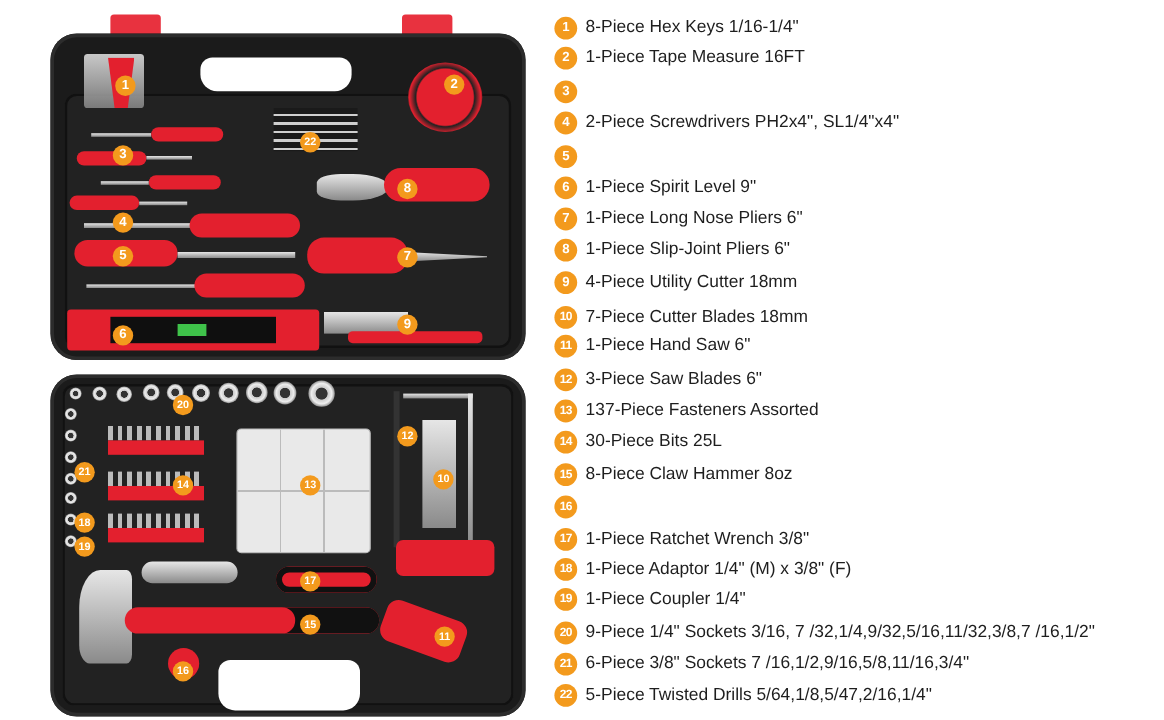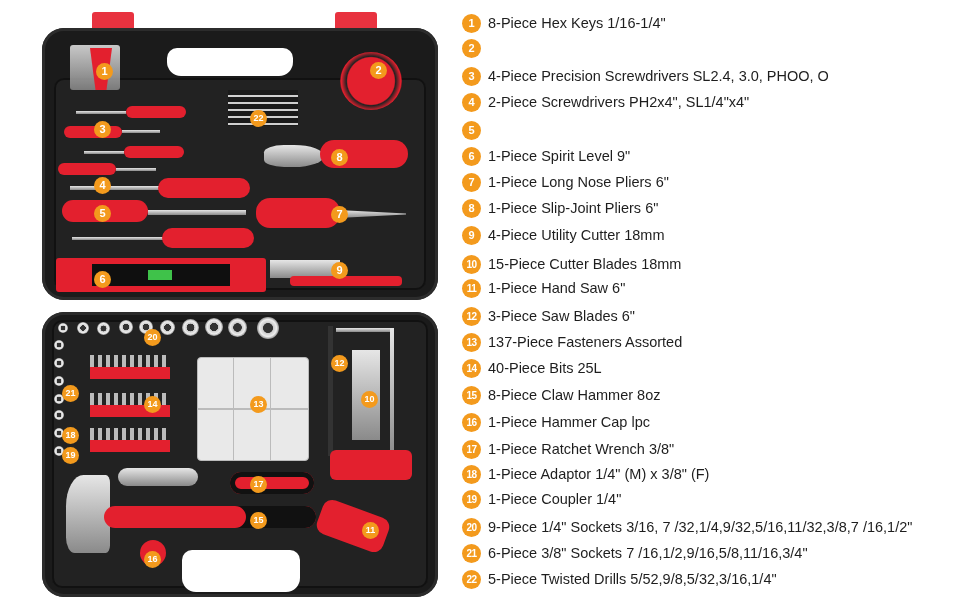--- a/index.html
+++ b/index.html
@@ -143,24 +143,24 @@
   <div class="badge-o" style="left:250px;top:110px;font-size:9px;">22</div>
 </div>
 
 <div class="list">
   <div class="row" style="top:0px;">
       <span class="num">1</span>
       <span class="txt">8-Piece Hex Keys 1/16-1/4"</span>
     </div>
   <div class="row" style="top:25px;">
       <span class="num">2</span>
+      <span class="txt">1-Piece Tape Measure 16FT</span>
     </div>
   <div class="row" style="top:53px;">
       <span class="num">3</span>
-      <span class="txt">4-Piece Precision Screwdrivers SL2.4, 3.0, PHOO, O</span>
     </div>
   <div class="row" style="top:79px;">
       <span class="num">4</span>
       <span class="txt">2-Piece Screwdrivers PH2x4", SL1/4"x4"</span>
     </div>
   <div class="row" style="top:107px;">
       <span class="num">5</span>
     </div>
   <div class="row" style="top:133px;">
       <span class="num">6</span>
@@ -173,45 +173,44 @@
   <div class="row" style="top:185px;">
       <span class="num">8</span>
       <span class="txt">1-Piece Slip-Joint Pliers 6"</span>
     </div>
   <div class="row" style="top:212px;">
       <span class="num">9</span>
       <span class="txt">4-Piece Utility Cutter 18mm</span>
     </div>
   <div class="row" style="top:241px;">
       <span class="num two">10</span>
-      <span class="txt">15-Piece Cutter Blades 18mm</span>
+      <span class="txt">7-Piece Cutter Blades 18mm</span>
     </div>
   <div class="row" style="top:265px;">
       <span class="num two">11</span>
       <span class="txt">1-Piece Hand Saw 6"</span>
     </div>
   <div class="row" style="top:293px;">
       <span class="num two">12</span>
       <span class="txt">3-Piece Saw Blades 6"</span>
     </div>
   <div class="row" style="top:319px;">
       <span class="num two">13</span>
       <span class="txt">137-Piece Fasteners Assorted</span>
     </div>
   <div class="row" style="top:345px;">
       <span class="num two">14</span>
-      <span class="txt">40-Piece Bits 25L</span>
+      <span class="txt">30-Piece Bits 25L</span>
     </div>
   <div class="row" style="top:372px;">
       <span class="num two">15</span>
       <span class="txt">8-Piece Claw Hammer 8oz</span>
     </div>
   <div class="row" style="top:399px;">
       <span class="num two">16</span>
-      <span class="txt">1-Piece Hammer Cap lpc</span>
     </div>
   <div class="row" style="top:426px;">
       <span class="num two">17</span>
       <span class="txt">1-Piece Ratchet Wrench 3/8"</span>
     </div>
   <div class="row" style="top:451px;">
       <span class="num two">18</span>
       <span class="txt">1-Piece Adaptor 1/4" (M) x 3/8" (F)</span>
     </div>
   <div class="row" style="top:476px;">
@@ -221,15 +220,15 @@
   <div class="row" style="top:504px;">
       <span class="num two">20</span>
       <span class="txt">9-Piece 1/4" Sockets 3/16, 7 /32,1/4,9/32,5/16,11/32,3/8,7 /16,1/2"</span>
     </div>
   <div class="row" style="top:530px;">
       <span class="num two">21</span>
       <span class="txt">6-Piece 3/8" Sockets 7 /16,1/2,9/16,5/8,11/16,3/4"</span>
     </div>
   <div class="row" style="top:556px;">
       <span class="num two">22</span>
-      <span class="txt">5-Piece Twisted Drills 5/52,9/8,5/32,3/16,1/4"</span>
+      <span class="txt">5-Piece Twisted Drills 5/64,1/8,5/47,2/16,1/4"</span>
     </div>
 </div>
 
 </body></html>

